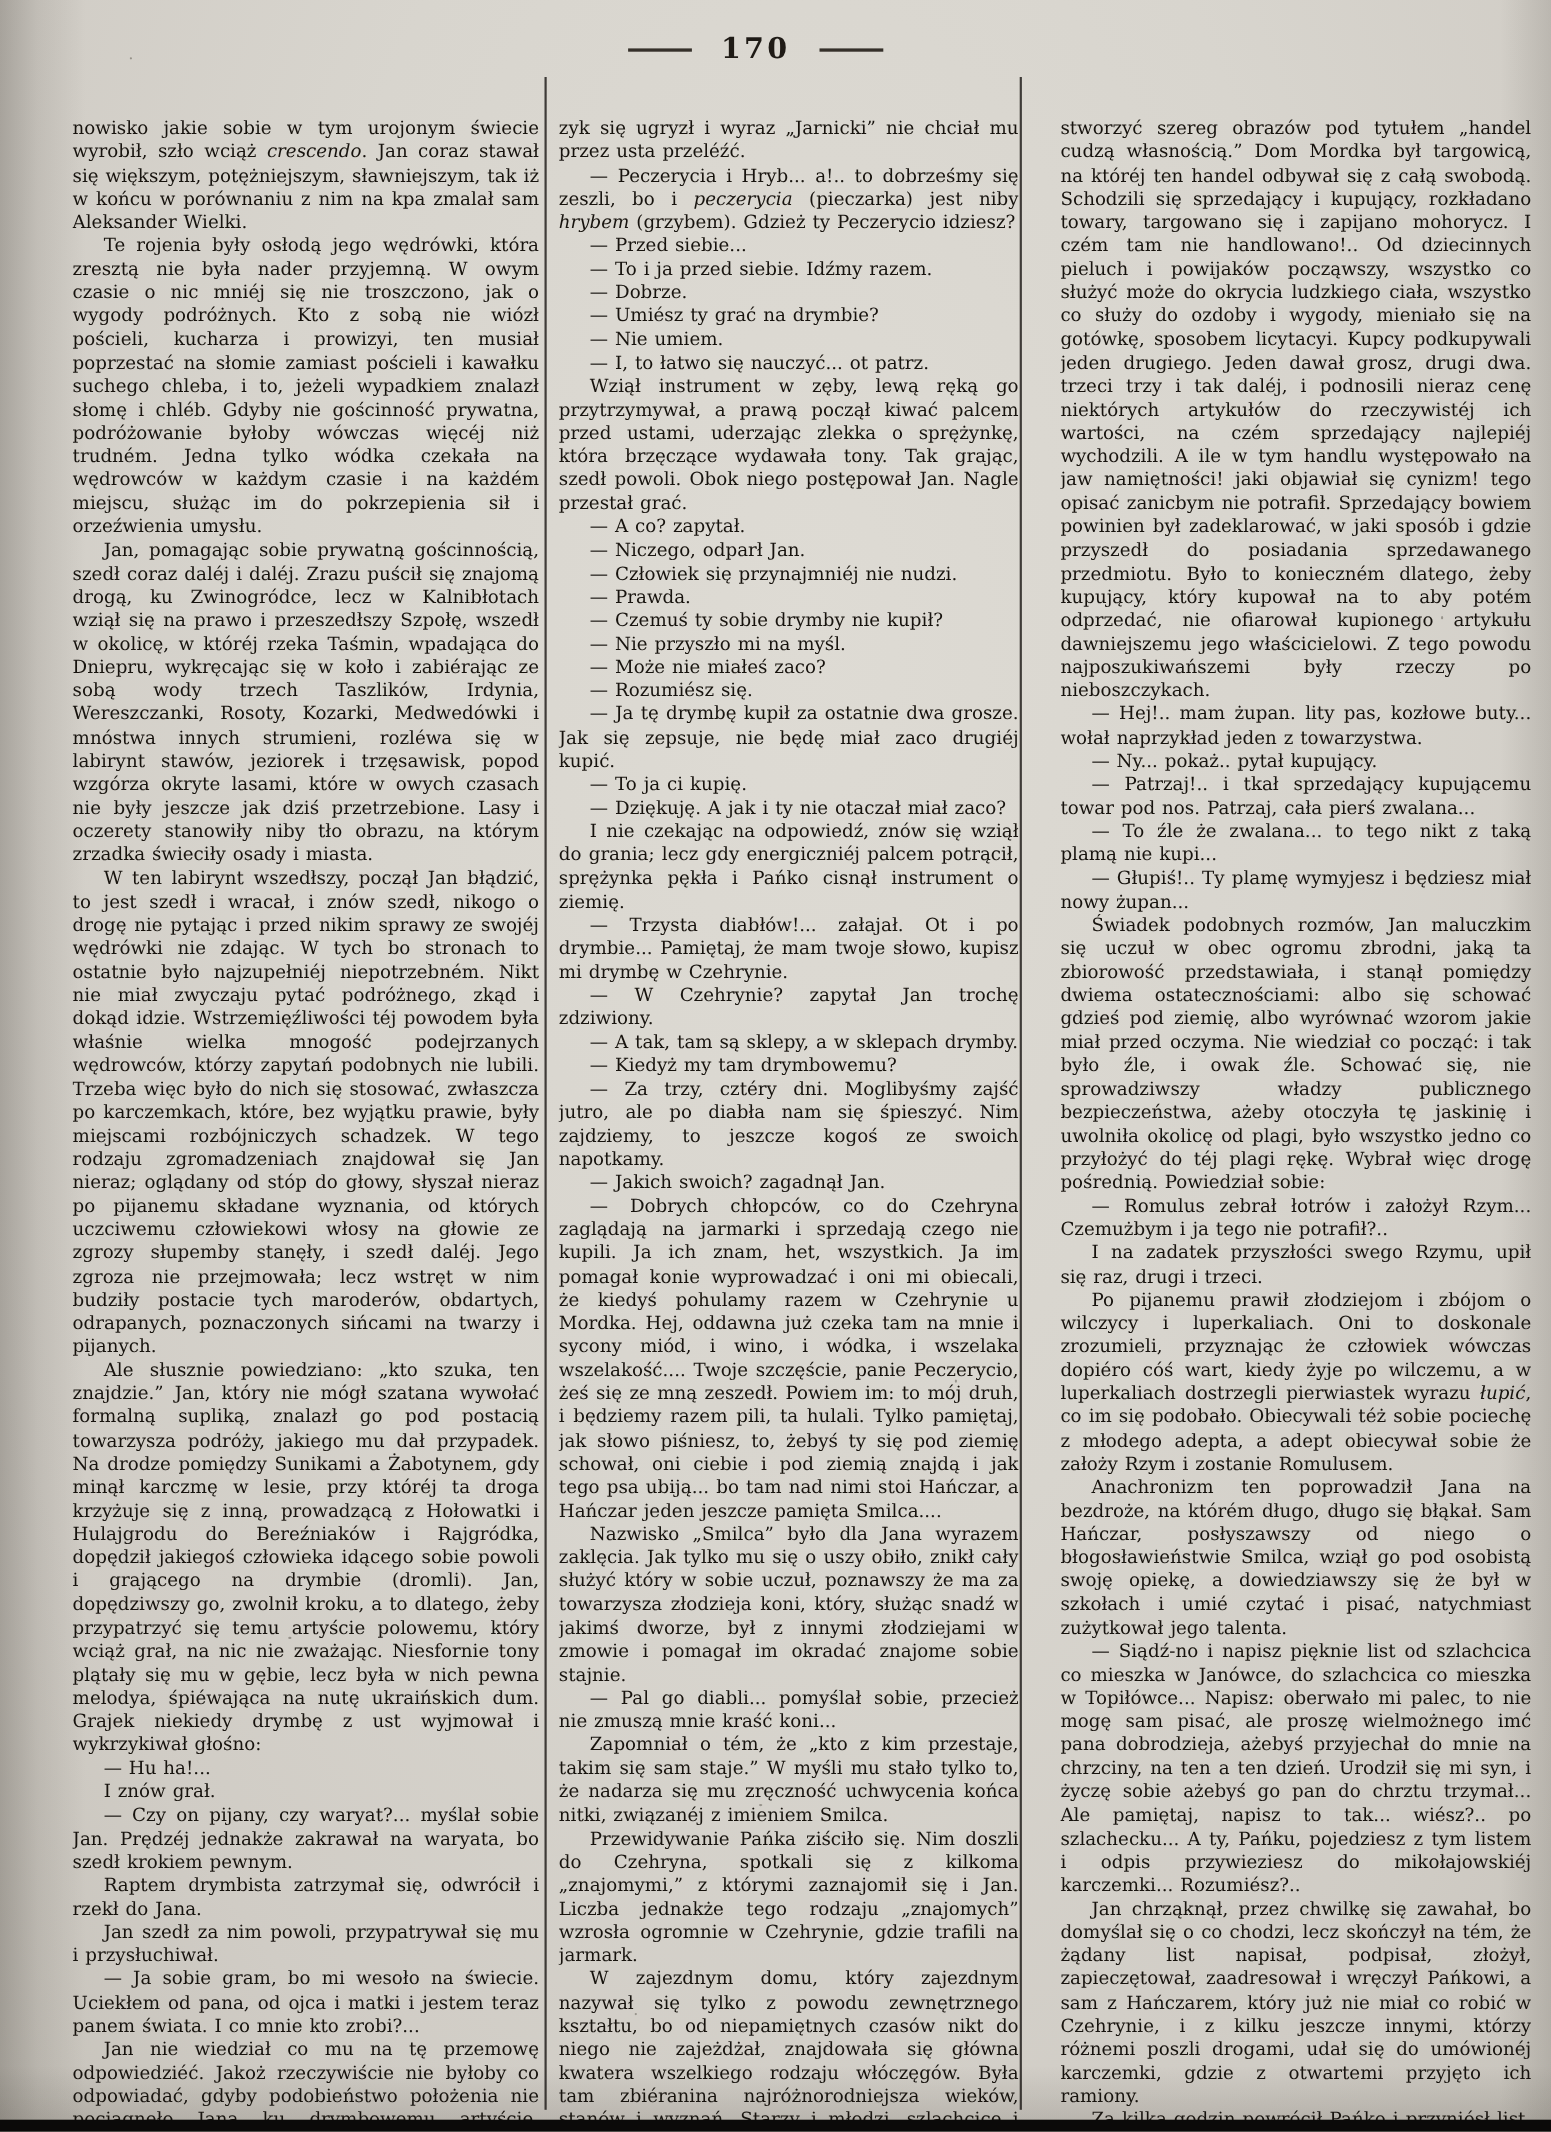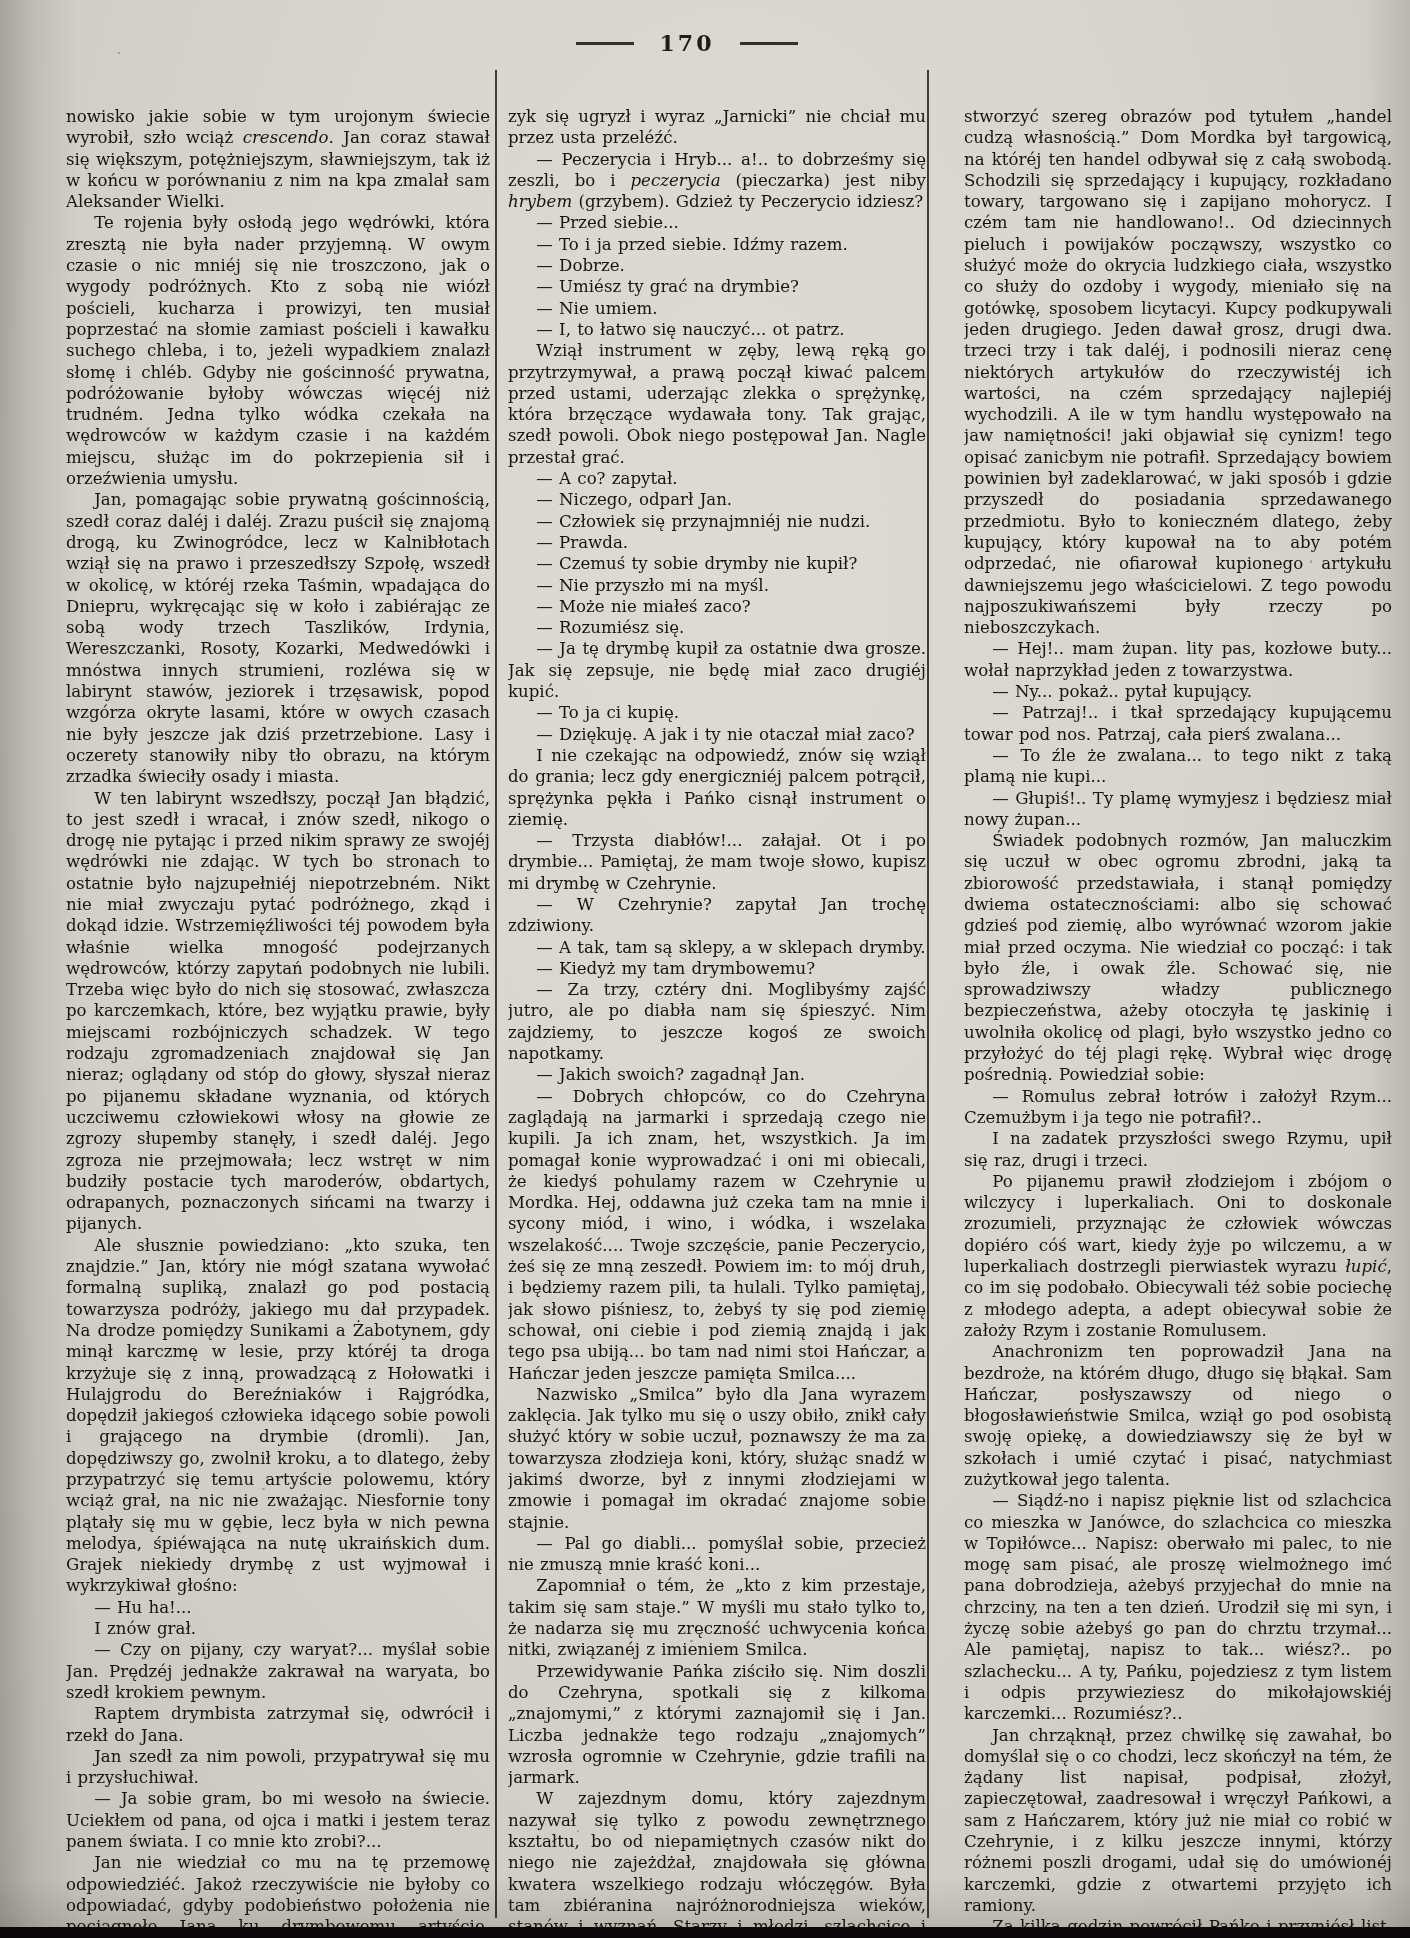--- a/index.html
+++ b/index.html
@@ -27,21 +27,21 @@
   }
   .page-header{
     position:absolute;top:30px;left:0;width:1410px;
     display:flex;align-items:center;justify-content:center;
     transform:translateX(-18px);
   }
   .page-header .rule{
     display:inline-block;width:58px;height:3px;background:#35302a;margin:0 26px;
   }
   .page-number{
-    font-size:22px;letter-spacing:3px;color:#1f1b16;font-weight:bold;
+    font-size:26px;letter-spacing:3px;color:#1f1b16;font-weight:bold;
   }
   .column{
     position:absolute;top:76px;height:1840px;overflow:hidden;
     font-size:16.6px;line-height:21.3px;color:#17130e;
     text-align:justify;
     word-spacing:0.06em;
     hyphens:auto;margin-top:30px;-webkit-hyphens:auto;
   }
   .col-1{left:66px;width:424px;}
   .col-2{left:508px;width:418px;}

